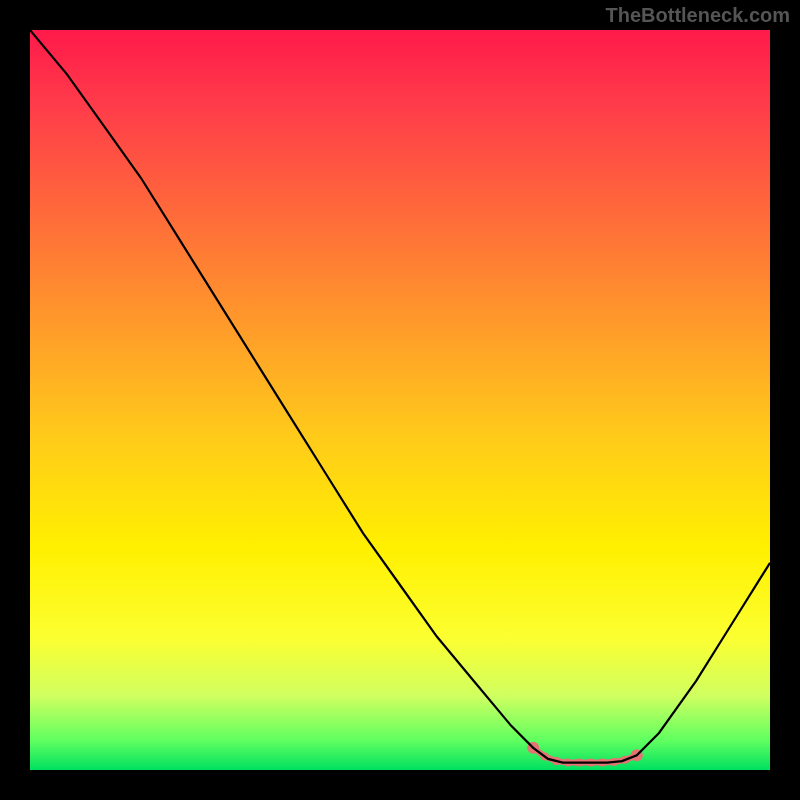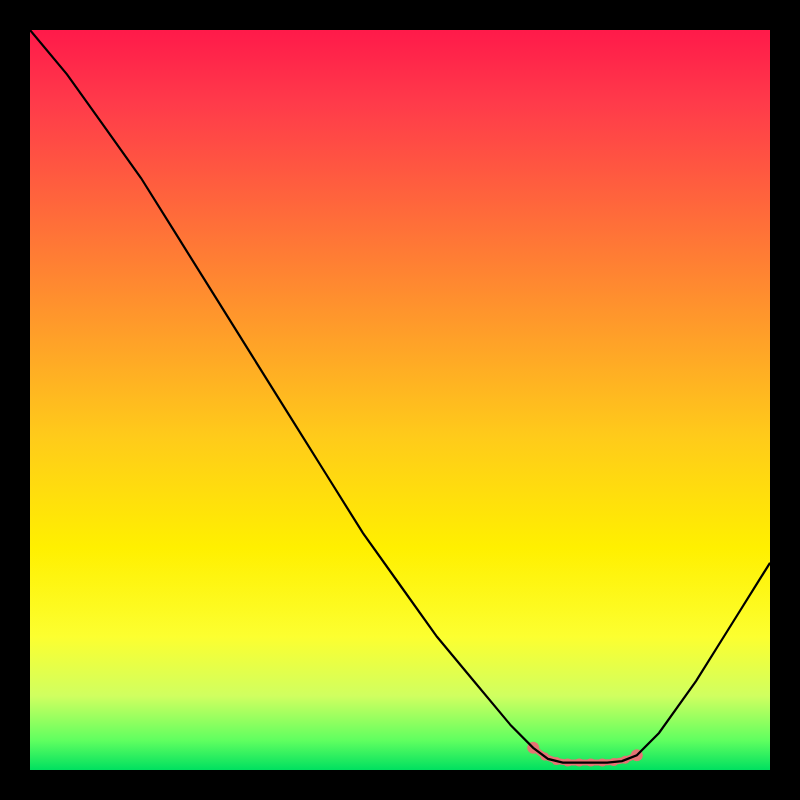--- a/index.html
+++ b/index.html
@@ -44,20 +44,21 @@
     left: 0;
     top: 0;
     width: 740px;
     height: 740px;
   }
 </style>
 </head>
 <body>
 
 <div class="chart-container">
+  <div class="watermark">TheBottleneck.com</div>
   <div class="plot-area">
     <svg class="curve" viewBox="0 0 740 740" preserveAspectRatio="none">
       <g>
           <path d="M503.20 717.80 L514.71 726.43 L526.22 730.96 L537.73 732.60 L549.24 732.60 L560.76 732.60 L572.27 732.60 L583.78 731.94 L595.29 729.80 L606.80 725.20 " stroke="#e57373" stroke-width="6" fill="none" stroke-linecap="round"></path>
           <circle cx="503.20" cy="717.80" r="6" fill="#e57373"></circle>
           <circle cx="514.71" cy="726.43" r="4" fill="#e57373"></circle>
           <circle cx="526.22" cy="730.96" r="4" fill="#e57373"></circle>
           <circle cx="537.73" cy="732.60" r="4" fill="#e57373"></circle>
           <circle cx="549.24" cy="732.60" r="4" fill="#e57373"></circle>
           <circle cx="560.76" cy="732.60" r="4" fill="#e57373"></circle>

